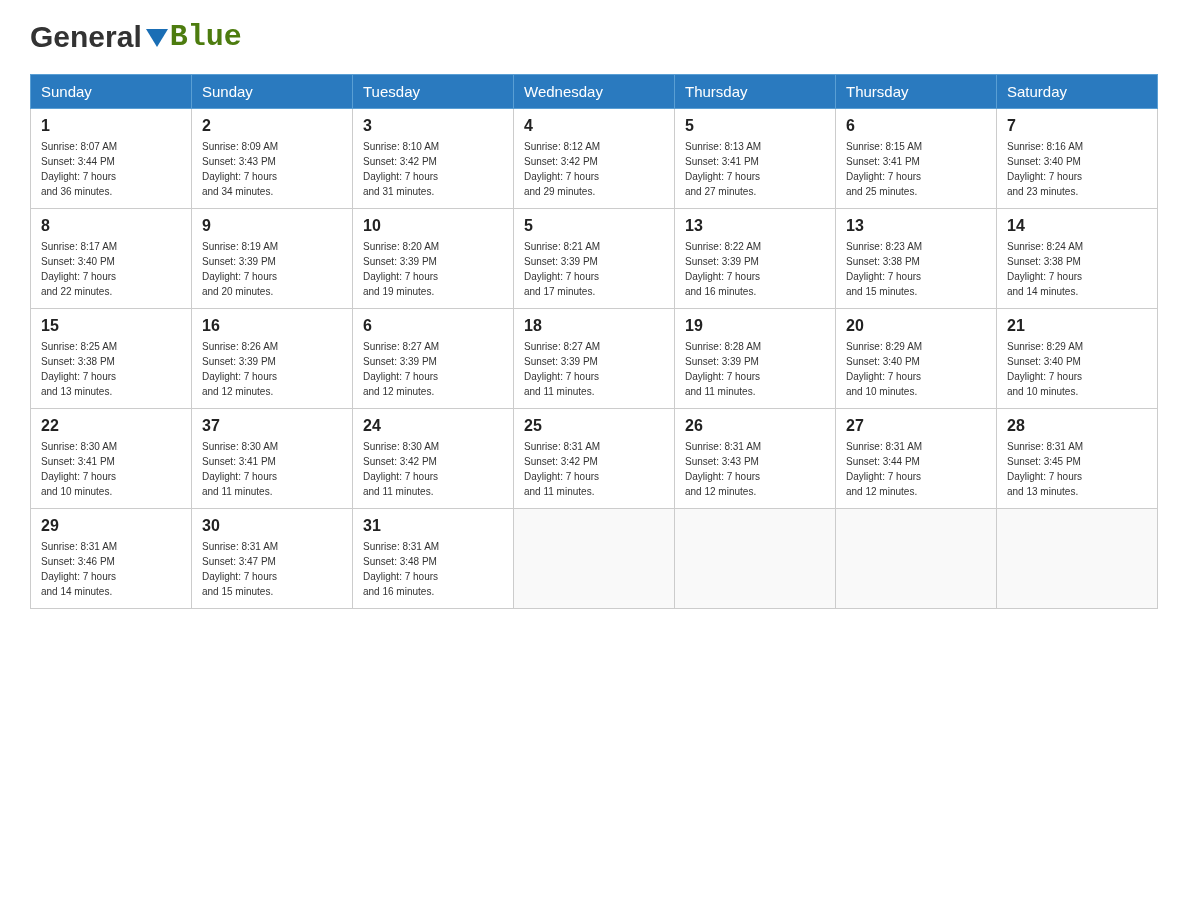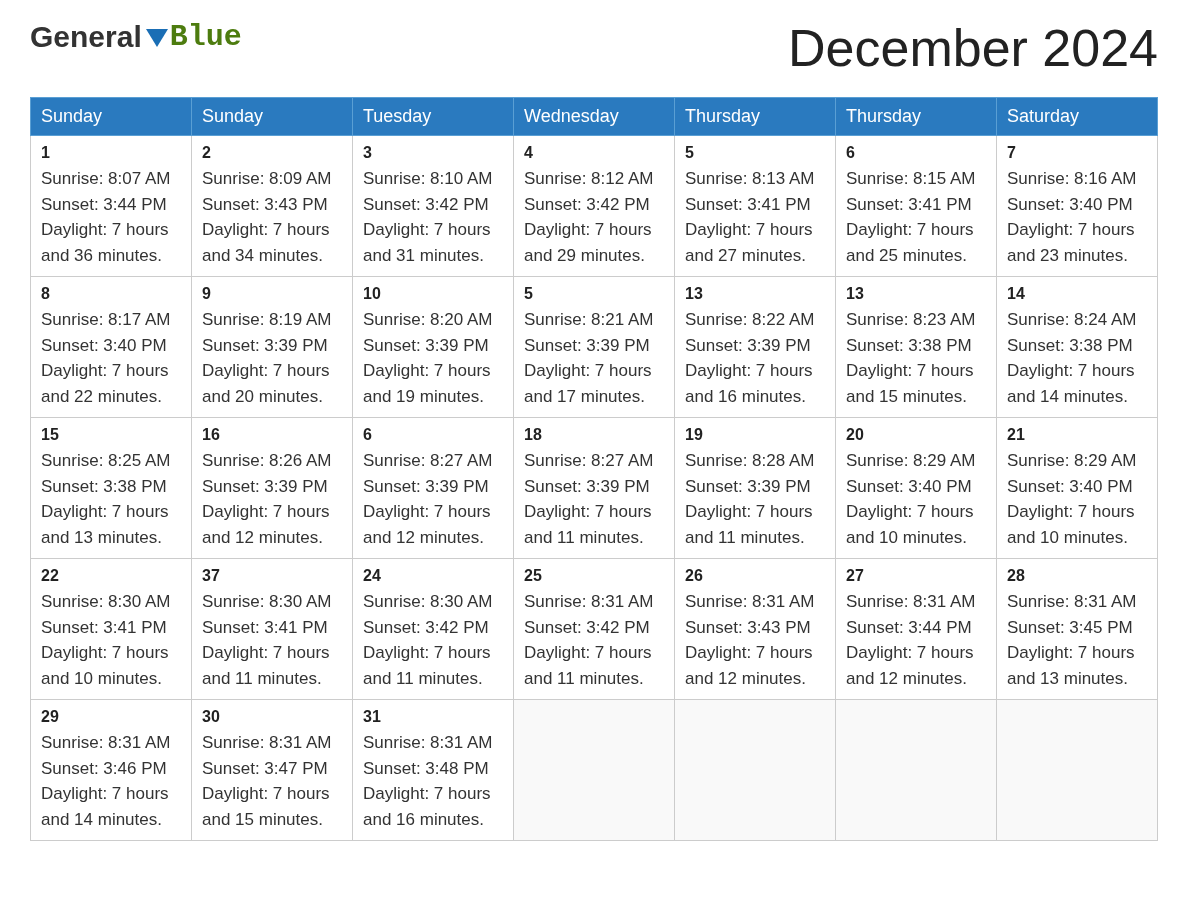--- a/index.html
+++ b/index.html
@@ -35,21 +35,21 @@
       margin-top: 4px;
     }
     .calendar {
       width: 100%;
       border-collapse: collapse;
       table-layout: fixed;
     }
     .calendar thead tr th {
       background-color: #2a7abf;
       color: #fff;
-      font-size: 18px;
+      font-size: 15px;
       font-weight: normal;
       padding: 8px 10px;
       text-align: left;
       border: 1px solid #5a9fd4;
     }
     .calendar tbody tr td {
       vertical-align: top;
       padding: 8px 10px;
       border: 1px solid #ccc;
       font-size: 13px;
@@ -57,21 +57,21 @@
       height: 100px;
     }
     .calendar tbody tr td .day-num {
       font-size: 16px;
       font-weight: bold;
       color: #222;
       margin-bottom: 4px;
       display: block;
     }
     .calendar tbody tr td .day-info {
-      font-size: 17px;
+      font-size: 10px;
       line-height: 1.5;
       color: #333;
     }
     .calendar tbody tr td.empty {
       background: #f9f9f9;
     }
     .logo-row {
       display: flex;
       align-items: center;
     }
@@ -90,21 +90,20 @@
       <span class="logo-text-general">General</span>
       <svg width="26" height="26" viewBox="0 0 26 26" style="margin-left:2px; margin-top:2px;">
         <polygon points="2,4 24,4 13,22" fill="#1a6eb5"></polygon>
       </svg>
     </div>
     <div>
       <span style="font-size:30px; font-weight:bold; color:#4d7c0f;font-family:Liberation Mono, monospace;">Blue</span>
     </div>
   </div>
   <div class="title-block">
-    <div class="month-title">December 2024</div>
   </div>
 </div>
 
 <table class="calendar">
   <thead>
     <tr>
     <th>Sunday</th>
         <th>Sunday</th>
         <th>Tuesday</th>
         <th>Wednesday</th>

